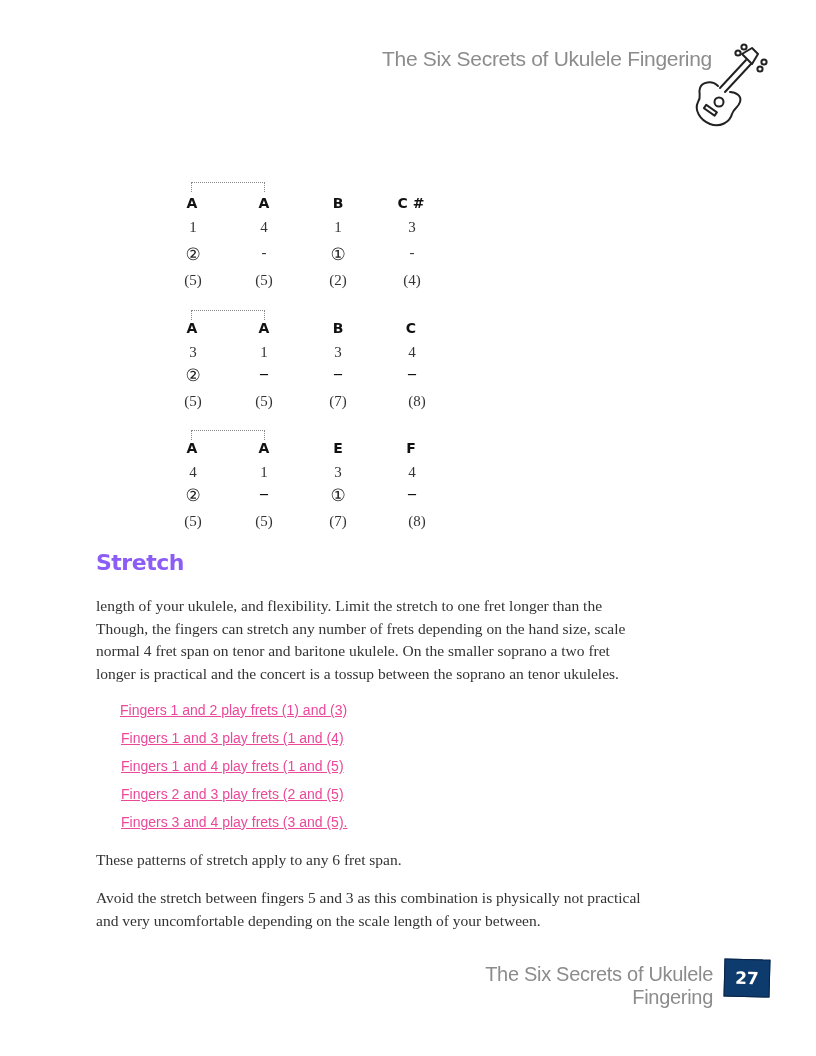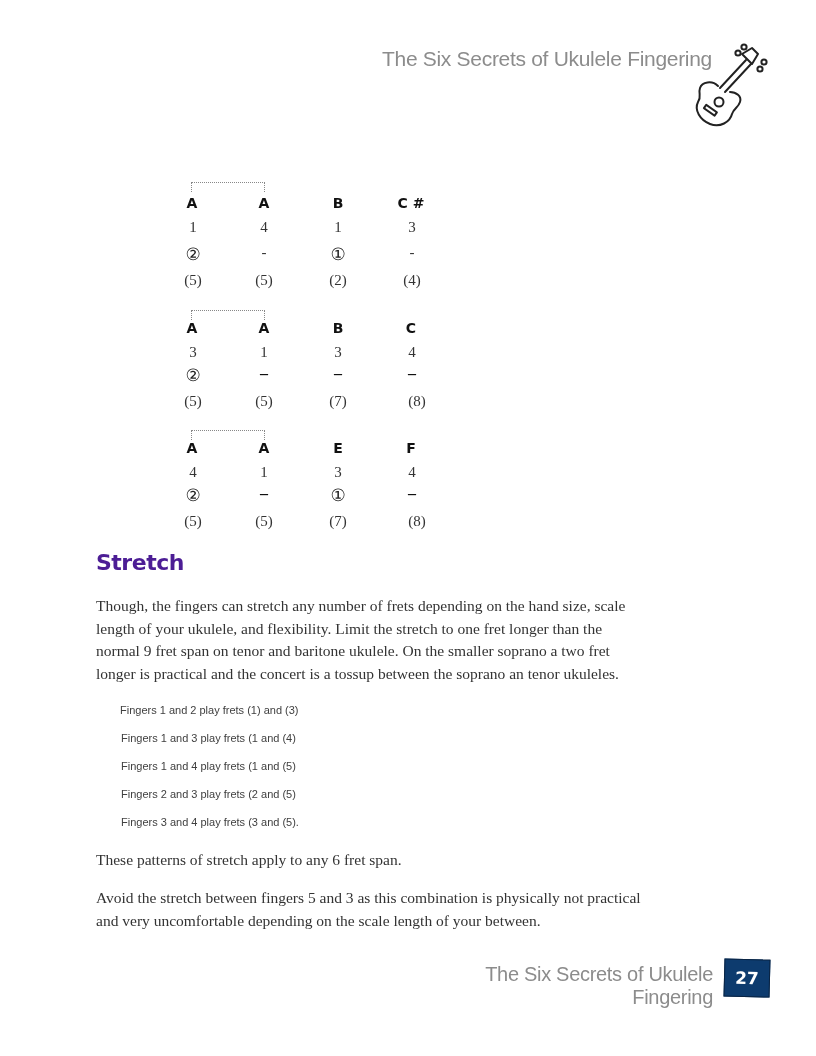--- a/index.html
+++ b/index.html
@@ -9,24 +9,24 @@
   .chord-group { position: absolute; left: 175px; width: 280px; }
   .bracket { position: absolute; left: 16px; top: 0; width: 72px; height: 9px; border-top: 1px dotted #888; border-left: 1px dotted #888; border-right: 1px dotted #888; }
   .chord-row { position: absolute; left: 0; width: 280px; height: 20px; }
   .cell { position: absolute; width: 36px; text-align: center; transform: translateX(-50%); }
   .note { font-family: "DejaVu Sans", sans-serif; font-weight: bold; font-size: 14px; color: #111; }
   .num { font-family: "Liberation Serif", serif; font-size: 15px; color: #333; }
   .circ { font-family: "DejaVu Serif", serif; font-size: 17px; color: #222; }
   .dash { font-family: "Liberation Serif", serif; font-size: 15px; color: #333; }
   .dash.bold { font-weight: bold; font-size: 16px; color: #111; }
   .paren { font-family: "Liberation Serif", serif; font-size: 15px; color: #333; }
-  .section-heading { position: absolute; left: 96px; top: 550px; font-family: "DejaVu Sans", sans-serif; font-weight: bold; font-size: 22px; color: #4c1d95; letter-spacing: -0.5px; }
+  .section-heading { position: absolute; left: 96px; top: 550px; font-family: "DejaVu Sans", sans-serif; font-weight: bold; font-size: 22px; color: #8b5cf6; letter-spacing: -0.5px; }
   .para { position: absolute; left: 96px; width: 640px; font-family: "Liberation Serif", serif; font-size: 15.5px; line-height: 22.6px; color: #333; }
   .list { position: absolute; left: 120px; top: 699px; }
-  .list-item { font-family: "Liberation Sans", sans-serif; font-size: 11px; color: #404040; height: 28px; line-height: 22px; }
+  .list-item { font-family: "Liberation Sans", sans-serif; font-size: 14px; color: #ec4899; height: 28px; line-height: 22px; text-decoration: underline; }
   .footer-title { position: absolute; left: 400px; top: 963px; width: 313px; text-align: right; font-family: "Liberation Sans", sans-serif; font-size: 20px; color: #8c8c8c; letter-spacing: -0.3px; }
   .page-badge { position: absolute; left: 724px; top: 959px; width: 44px; height: 36px; background: #0d3b6e; border: 1px solid #0a2443; transform: rotate(1.5deg); display: flex; align-items: center; justify-content: center; }
   .page-badge span { font-family: "DejaVu Sans", sans-serif; font-weight: bold; font-size: 17px; color: #ffffff; }
 </style>
 </head>
 <body>
 
 <div class="header-title">The Six Secrets of Ukulele Fingering</div>
 <svg class="uke-icon" viewBox="0 0 88 88" fill="none" stroke="#222" stroke-width="2" stroke-linejoin="round" stroke-linecap="round">
   <path d="M52 12 L62 6 L68 12 L62 22 Z"></path>
@@ -121,23 +121,23 @@
     <span class="cell paren" style="left:18px;">(5)</span>
     <span class="cell paren" style="left:89px;">(5)</span>
     <span class="cell paren" style="left:163px;">(7)</span>
     <span class="cell paren" style="left:242px;">(8)</span>
   </div>
 </div>
 
 <h2 class="section-heading" style="margin:0;">Stretch</h2>
 
 <div class="para" style="top:595px;">
+  <div>length of your ukulele, and flexibility. Limit the stretch to one fret longer than the</div>
   <div>Though, the fingers can stretch any number of frets depending on the hand size, scale</div>
-  <div>length of your ukulele, and flexibility. Limit the stretch to one fret longer than the</div>
-  <div>normal 9 fret span on tenor and baritone ukulele. On the smaller soprano a two fret</div>
+  <div>normal 4 fret span on tenor and baritone ukulele. On the smaller soprano a two fret</div>
   <div>longer is practical and the concert is a tossup between the soprano an tenor ukuleles.</div>
 </div>
 
 <div class="list">
   <div class="list-item">Fingers 1 and 2 play frets (1) and (3)</div>
   <div class="list-item" style="padding-left:1px;">Fingers 1 and 3 play frets (1 and (4)</div>
   <div class="list-item" style="padding-left:1px;">Fingers 1 and 4 play frets (1 and (5)</div>
   <div class="list-item" style="padding-left:1px;">Fingers 2 and 3 play frets (2 and (5)</div>
   <div class="list-item" style="padding-left:1px;">Fingers 3 and 4 play frets (3 and (5).</div>
 </div>

